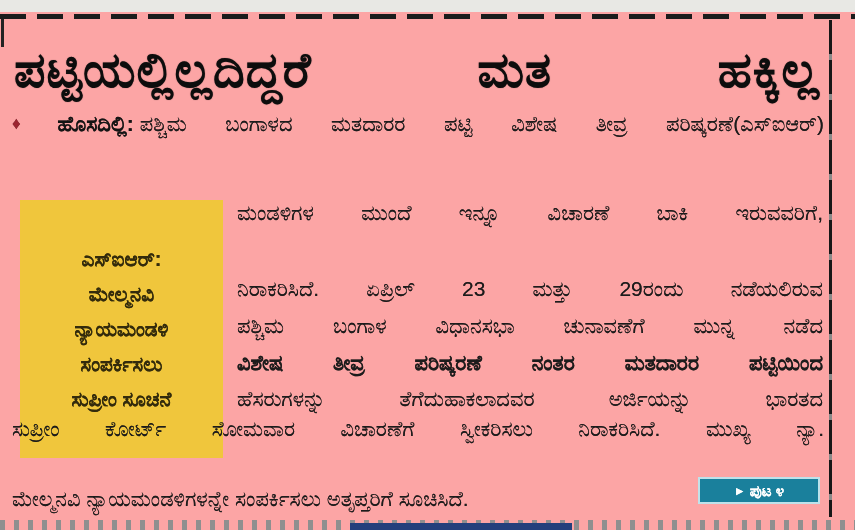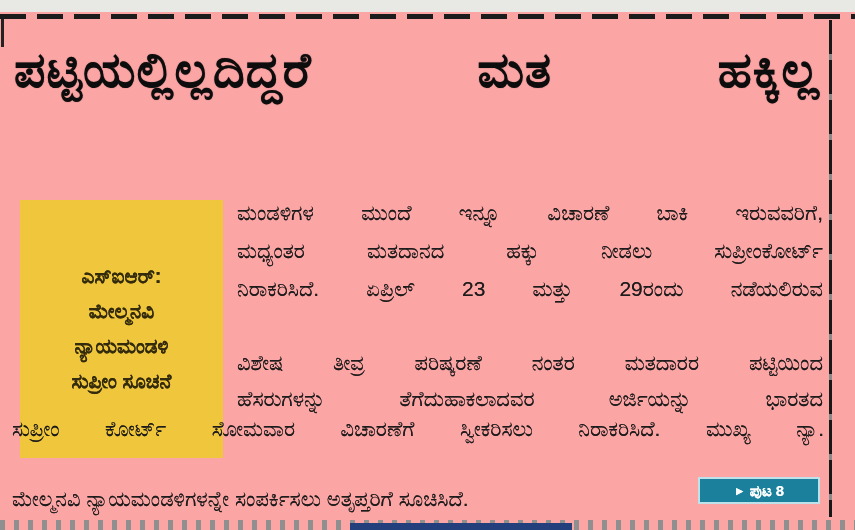--- a/index.html
+++ b/index.html
@@ -92,36 +92,40 @@
 <div class="clip">
 
   <div class="top-dashed-border"></div>
   <div class="left-corner-mark"></div>
   <div class="column-rule"></div>
   <div class="bottom-perforation"></div>
   <div class="bottom-navy-bar"></div>
 
   <div class="headline">ಪಟ್ಟಿಯಲ್ಲಿಲ್ಲದಿದ್ದರೆ ಮತ ಹಕ್ಕಿಲ್ಲ</div>
 
+  <div class="body-line full" style="top:97px;">
+    <span class="bullet-diamond">♦</span><span class="dateline">ಹೊಸದಿಲ್ಲಿ:</span><span>ಪಶ್ಚಿಮ ಬಂಗಾಳದ ಮತದಾರರ ಪಟ್ಟಿ ವಿಶೇಷ ತೀವ್ರ ಪರಿಷ್ಕರಣೆ(ಎಸ್‌ಐಆರ್)</span>
+  </div>
 
 
   <div class="pull-quote">
     <div>ಎಸ್‌ಐಆರ್:</div>
     <div>ಮೇಲ್ಮನವಿ</div>
     <div>ನ್ಯಾಯಮಂಡಳಿ</div>
+    <div>ಸಂಪರ್ಕಿಸಲು</div>
     <div>ಸುಪ್ರೀಂ ಸೂಚನೆ</div>
   </div>
 
   <div class="body-line col" style="top:186px;">ಮಂಡಳಿಗಳ ಮುಂದೆ ಇನ್ನೂ ವಿಚಾರಣೆ ಬಾಕಿ ಇರುವವರಿಗೆ,</div>
-  <div class="body-line col" style="top:224px;">ಮಧ್ಯಂತರ ಮತದಾನದ ಹಕ್ಕು ನೀಡಲು ಸುಪ್ರೀಂಕೋರ್ಟ್</div>
   <div class="body-line col" style="top:262px;">ನಿರಾಕರಿಸಿದೆ. ಏಪ್ರಿಲ್ 23 ಮತ್ತು 29ರಂದು ನಡೆಯಲಿರುವ</div>
-  <div class="body-line col" style="top:336px;">ವಿಶೇಷ ತೀವ್ರ ಪರಿಷ್ಕರಣೆ ನಂತರ ಮತದಾರರ ಪಟ್ಟಿಯಿಂದ</div>
+  <div class="body-line col" style="top:299px;">ಪಶ್ಚಿಮ ಬಂಗಾಳ ವಿಧಾನಸಭಾ ಚುನಾವಣೆಗೆ ಮುನ್ನ ನಡೆದ</div>
+  <div class="body-line col" style="top:336px;font-weight:bold;">ವಿಶೇಷ ತೀವ್ರ ಪರಿಷ್ಕರಣೆ ನಂತರ ಮತದಾರರ ಪಟ್ಟಿಯಿಂದ</div>
   <div class="body-line full" style="top:402px;">ಸುಪ್ರೀಂ ಕೋರ್ಟ್ ಸೋಮವಾರ ವಿಚಾರಣೆಗೆ ಸ್ವೀಕರಿಸಲು ನಿರಾಕರಿಸಿದೆ. ಮುಖ್ಯ ನ್ಯಾ.</div>
 
   <div class="body-line col" style="top:372px;">ಹೆಸರುಗಳನ್ನು ತೆಗೆದುಹಾಕಲಾದವರ ಅರ್ಜಿಯನ್ನು ಭಾರತದ</div>
   <div class="body-line full" style="top:472px; width:670px; text-align-last:left;">ಮೇಲ್ಮನವಿ ನ್ಯಾಯಮಂಡಳಿಗಳನ್ನೇ ಸಂಪರ್ಕಿಸಲು ಅತೃಪ್ತರಿಗೆ ಸೂಚಿಸಿದೆ.</div>
 
   <div class="continuation-badge">
     <span class="arrow">►</span>
-    <span>ಪುಟ 8</span>
+    <span>ಪುಟ ೪</span>
   </div>
 
 </div>
 
 </body></html>

